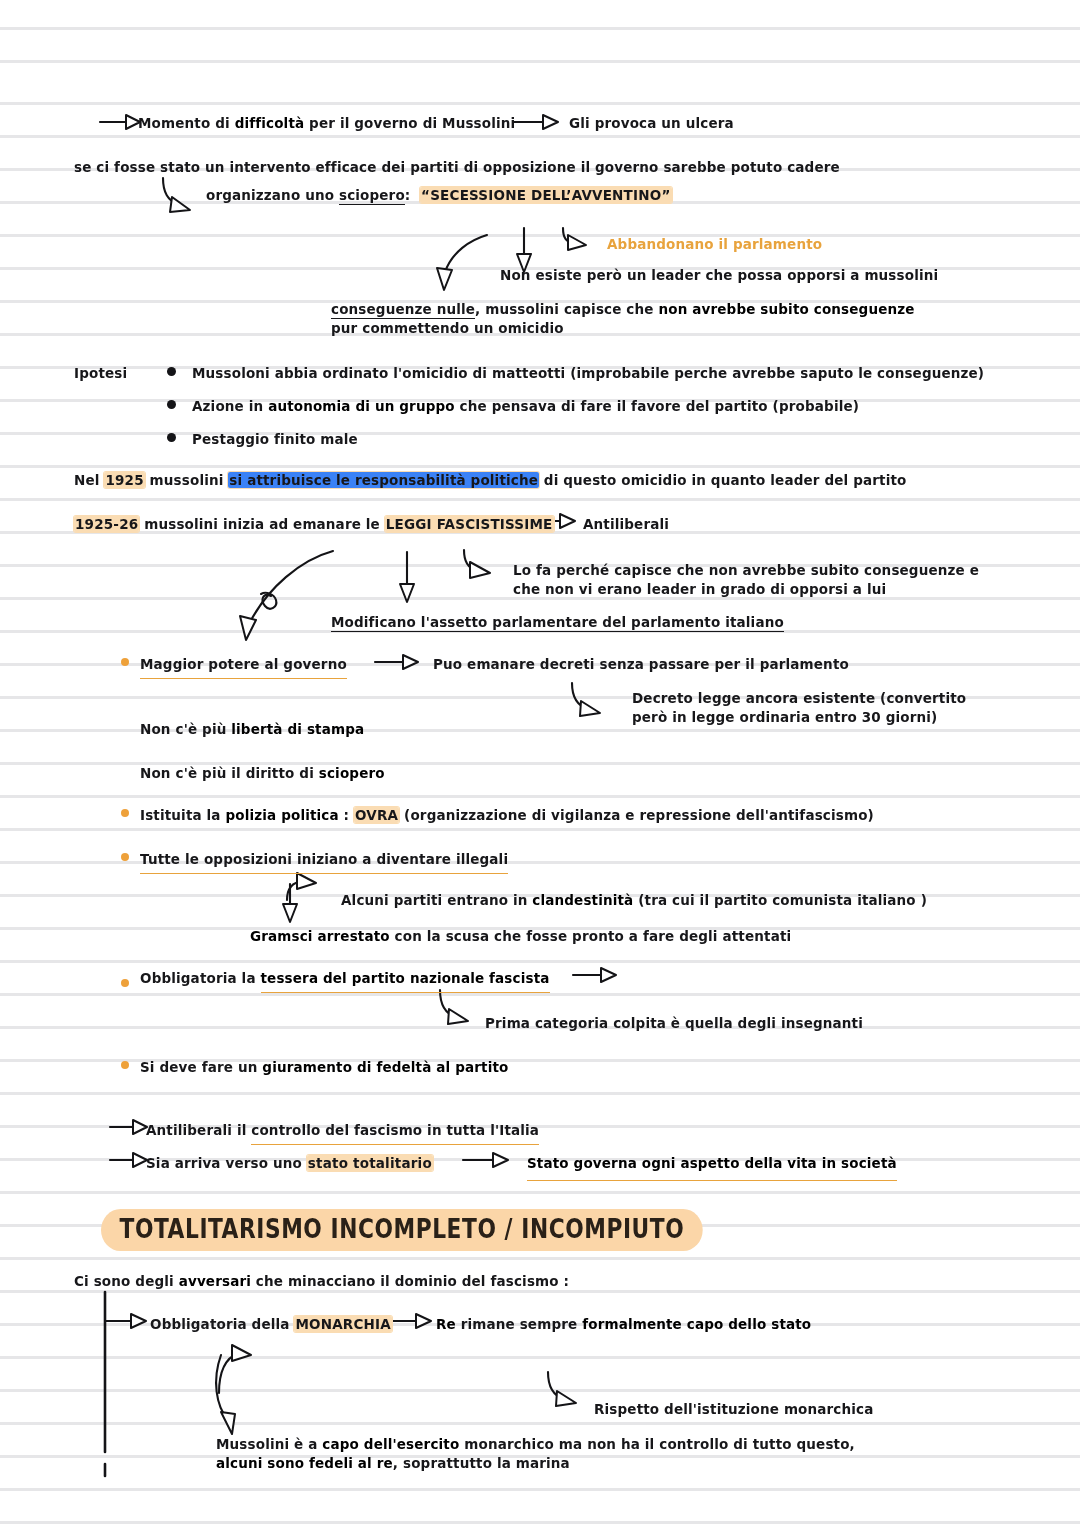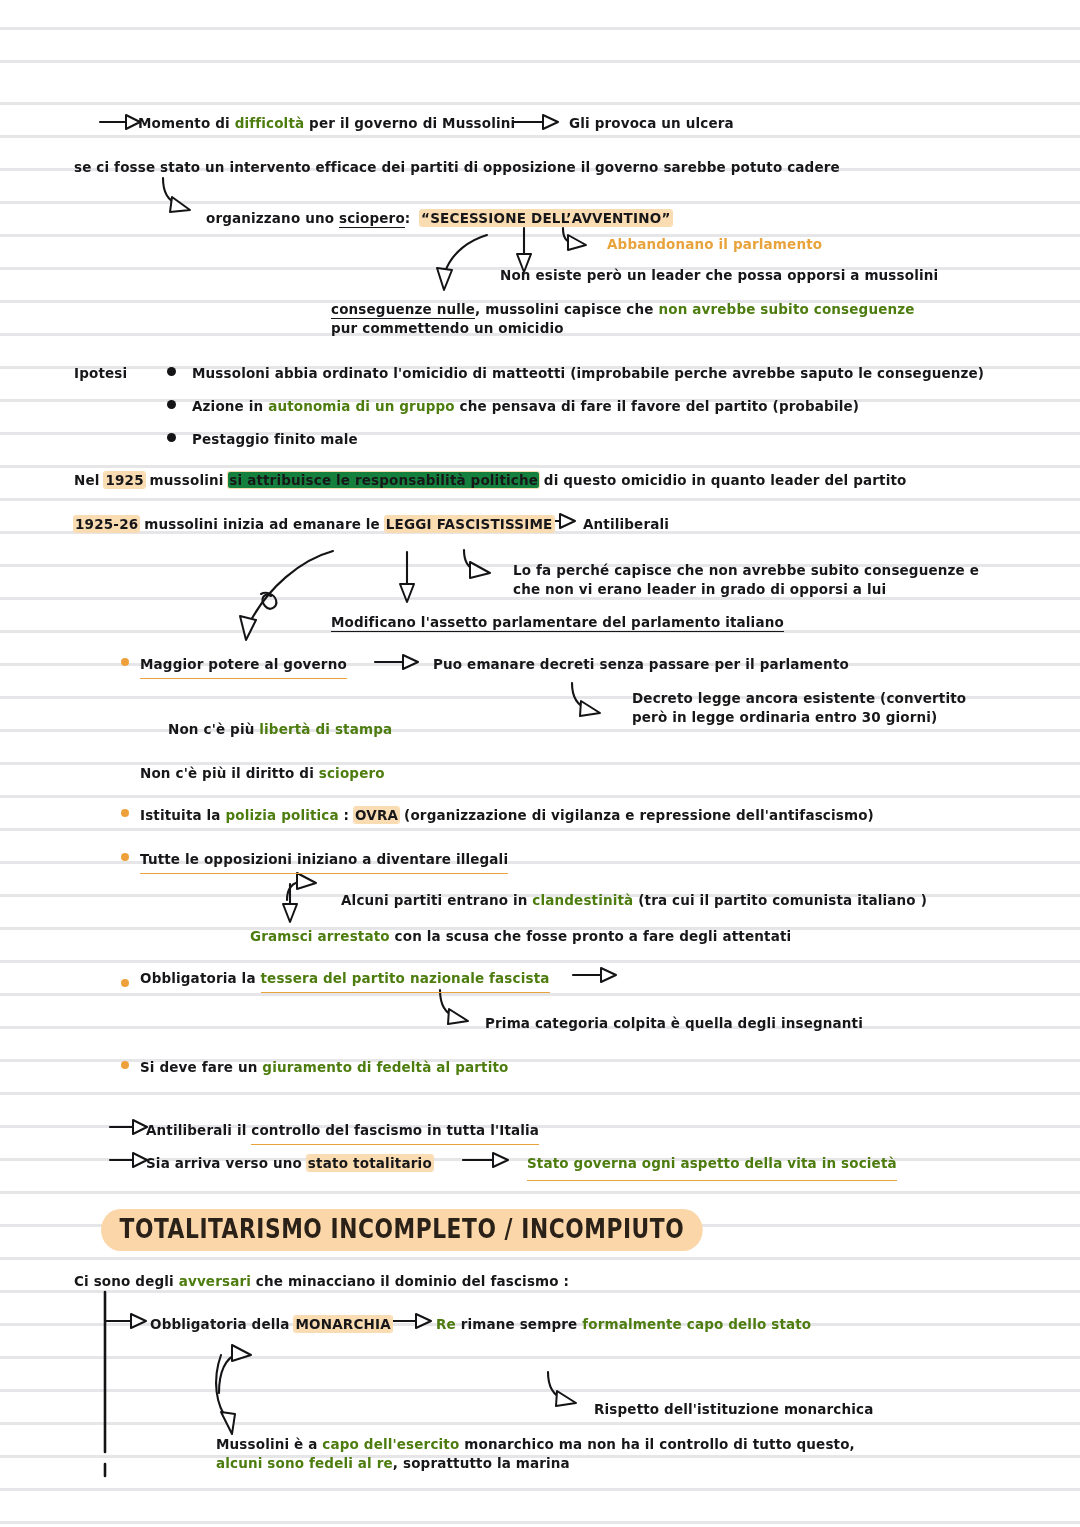--- a/index.html
+++ b/index.html
@@ -24,25 +24,25 @@
     position:absolute;
     font-family:"DejaVu Sans", sans-serif;
     font-size:13.5px;
     line-height:21px;
     color:#17171a;
     letter-spacing:.15px;
     white-space:pre;
     font-weight:600;
   }
   
-  .o{color:#4d7c0f;}
+  .o{color:#000000;}
   .ob{color:#e8a33d;font-weight:700;}
   
   .hl{
-    background:#15803d;
+    background:#3b82f6;
     box-shadow:0 0 0 1px #fadcb3;
     border-radius:2px;
     padding:0 1px;
   }
   .hl-b{
     background:#fadcb3;
     box-shadow:0 0 0 1px #fadcb3;
     border-radius:2px;
     padding:0 1px;
     font-weight:800;
@@ -222,21 +222,21 @@
       <path class="head" d="M557,1391 L576,1403 L556,1406 Z"></path>
     </g>
   </svg>
 
   <div class="t" style="left:138px;top:113px;"><span>Momento di </span><span class="o">difficoltà</span><span> per il governo di Mussolini</span></div>
 
   <div class="t" style="left:569px;top:113px;">Gli provoca un ulcera</div>
 
   <div class="t" style="left:74px;top:157px;">se ci fosse stato un intervento efficace dei partiti di opposizione il governo sarebbe potuto cadere</div>
 
-  <div class="t" style="left:206px;top:208px;"><span>organizzano uno </span><span class="ul">sciopero</span><span>:  </span><span class="hl-b">“SECESSIONE DELL’AVVENTINO”</span></div>
+  <div class="t" style="left:206px;top:185px;"><span>organizzano uno </span><span class="ul">sciopero</span><span>:  </span><span class="hl-b">“SECESSIONE DELL’AVVENTINO”</span></div>
 
   <div class="t ob" style="left:607px;top:234px;">Abbandonano il parlamento</div>
 
   <div class="t" style="left:500px;top:265px;">Non esiste però un leader che possa opporsi a mussolini</div>
 
   <div class="t" style="left:331px;top:299px;"><span class="ul">conseguenze nulle</span><span>, mussolini capisce che </span><span class="o">non avrebbe subito conseguenze</span></div>
   <div class="t" style="left:331px;top:318px;">pur commettendo un omicidio</div>
 
   <div class="t" style="left:74px;top:363px;">Ipotesi</div>
   <div class="bullet" style="left:167px;top:367px;"></div>
@@ -257,21 +257,21 @@
   <div class="t" style="left:513px;top:579px;">che non vi erano leader in grado di opporsi a lui</div>
 
   <div class="t" style="left:331px;top:612px;"><span class="ul">Modificano l'assetto parlamentare del parlamento italiano</span></div>
 
   <div class="bullet orange" style="left:121px;top:658px;"></div>
   <div class="t" style="left:140px;top:654px;"><span class="ulo">Maggior potere al governo</span></div>
   <div class="t" style="left:433px;top:654px;">Puo emanare decreti senza passare per il parlamento</div>
   <div class="t" style="left:632px;top:688px;">Decreto legge ancora esistente (convertito</div>
   <div class="t" style="left:632px;top:707px;">però in legge ordinaria entro 30 giorni)</div>
 
-  <div class="t" style="left:140px;top:719px;margin-left:28px;"><span>Non c'è più </span><span class="o">libertà di stampa</span></div>
+  <div class="t" style="left:140px;top:719px;"><span>Non c'è più </span><span class="o">libertà di stampa</span></div>
 
   <div class="t" style="left:140px;top:763px;"><span>Non c'è più il diritto di </span><span class="o">sciopero</span></div>
 
   <div class="bullet orange" style="left:121px;top:809px;"></div>
   <div class="t" style="left:140px;top:805px;"><span>Istituita la </span><span class="o">polizia politica</span><span> : </span><span class="hl-b">OVRA</span><span> (organizzazione di vigilanza e repressione dell'antifascismo)</span></div>
 
   <div class="bullet orange" style="left:121px;top:853px;"></div>
   <div class="t" style="left:140px;top:849px;"><span class="ulo">Tutte le opposizioni iniziano a diventare illegali</span></div>
 
   <div class="t" style="left:250px;top:926px;"><span class="o">Gramsci arrestato</span><span> con la scusa che fosse pronto a fare degli attentati</span></div>

